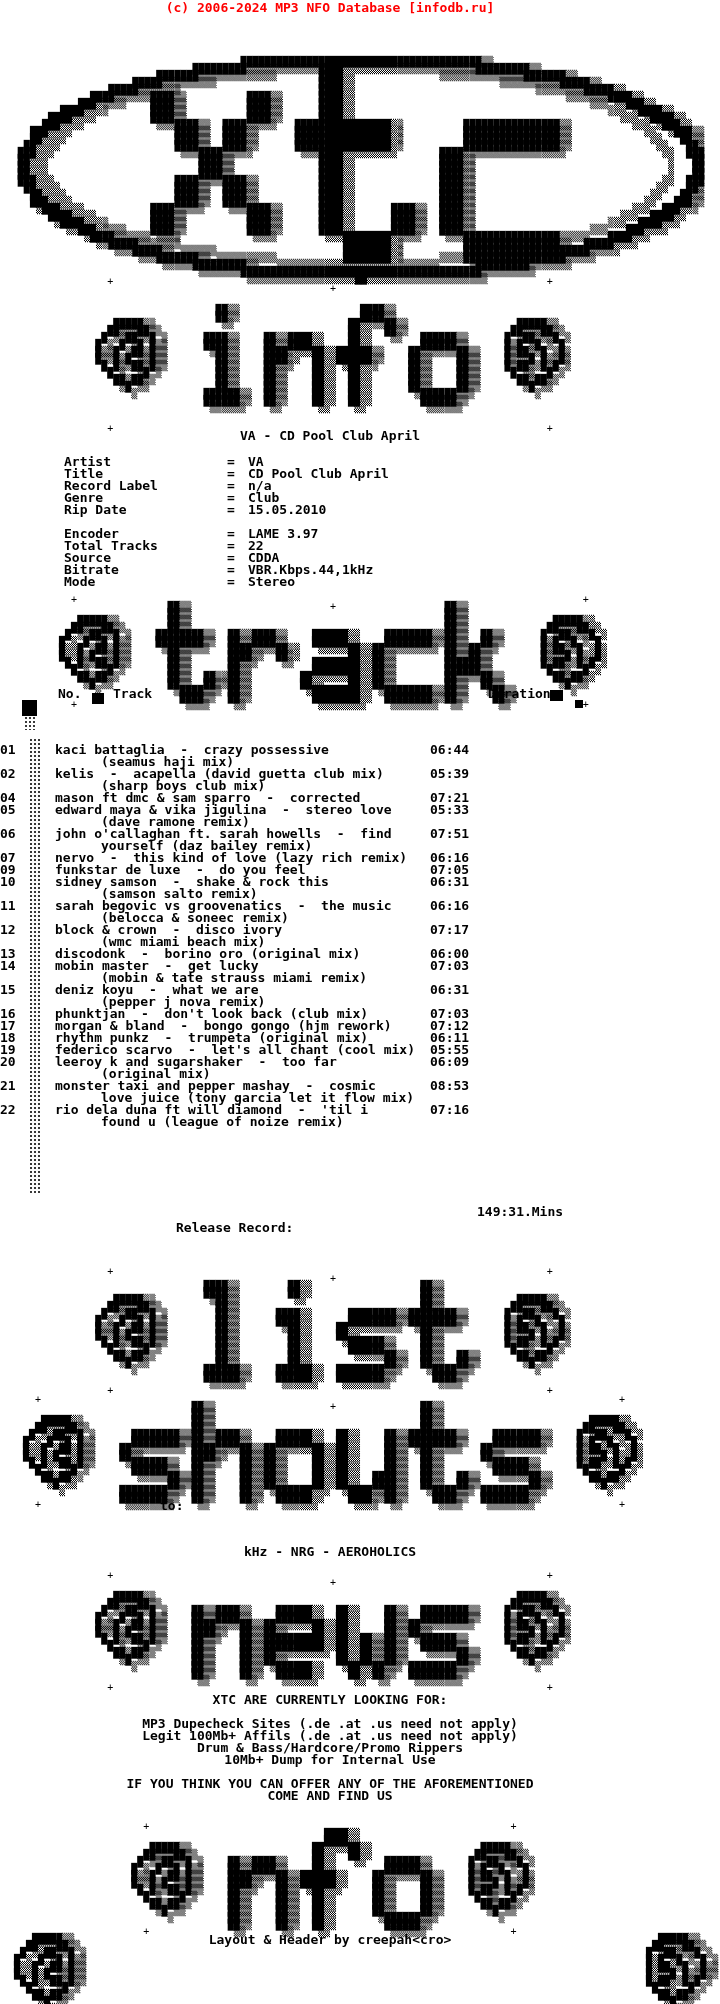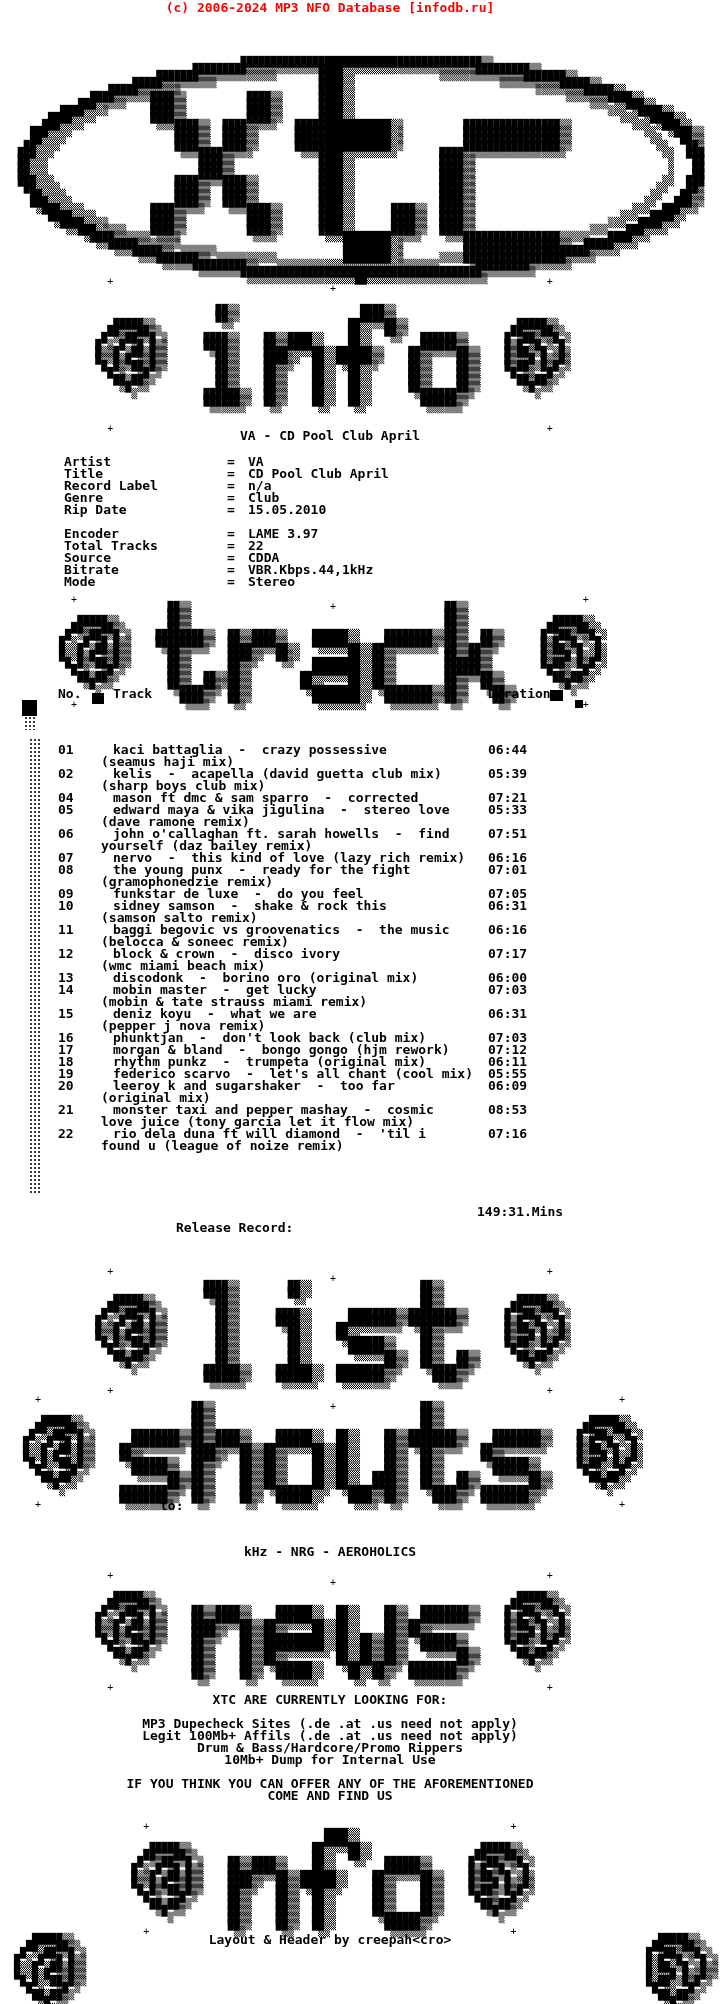--- a/index.html
+++ b/index.html
@@ -11,21 +11,21 @@
   .red{color:#ff0000}
   .art{font:10px/7px "DejaVu Sans Mono",monospace;color:#000;white-space:pre}
   .artc{left:330px;transform:translateX(-50%)}
   .dotstrip{background-image:radial-gradient(circle,#3a3a3a 0.9px,transparent 1.2px);
             background-size:4px 4px}
   .blk{background:#000}
   .fl{display:inline-block;width:163px}
   .eq{display:inline-block;width:21px}
   .frow{white-space:pre}
   .spacer12{height:12px}
-  .trline1{display:flex;padding-left:58px}
+  .trline1{display:flex;}
   .tno{width:55px}
   .ttl{width:375px}
   .trline2{padding-left:101px}
   .newsblock{width:720px;text-align:center}
   .newsblock div{white-space:pre}
 </style>
 </head>
 <body>
 
 <div class="abs mono red center" style="top:2px">(c) 2006-2024 MP3 NFO Database [infodb.ru]</div>
@@ -185,28 +185,20 @@
 
   <div>
     <div class="mono trline1">
       <span class="tno">07</span>
       <span class="ttl">nervo  -  this kind of love (lazy rich remix)</span>
       <span class="tdur">06:16</span>
     </div>
 
   </div>
 
-  <div>
-    <div class="mono trline1">
-      <span class="tno">08</span>
-      <span class="ttl">the young punx  -  ready for the fight</span>
-      <span class="tdur">07:01</span>
-    </div>
-    <div class="mono trline2">(gramophonedzie remix)</div>
-  </div>
 
   <div>
     <div class="mono trline1">
       <span class="tno">09</span>
       <span class="ttl">funkstar de luxe  -  do you feel</span>
       <span class="tdur">07:05</span>
     </div>
   </div>
 
   <div>
@@ -214,21 +206,21 @@
       <span class="tno">10</span>
       <span class="ttl">sidney samson  -  shake &amp; rock this</span>
       <span class="tdur">06:31</span>
     </div>
     <div class="mono trline2">(samson salto remix)</div>
   </div>
 
   <div>
     <div class="mono trline1">
       <span class="tno">11</span>
-      <span class="ttl">baggi begovic vs groovenatics  -  the music</span>
+      <span class="ttl">sarah begovic vs groovenatics  -  the music</span>
       <span class="tdur">06:16</span>
     </div>
     <div class="mono trline2">(belocca &amp; soneec remix)</div>
   </div>
 
   <div>
     <div class="mono trline1">
       <span class="tno">12</span>
       <span class="ttl">block &amp; crown  -  disco ivory</span>
       <span class="tdur">07:17</span>

